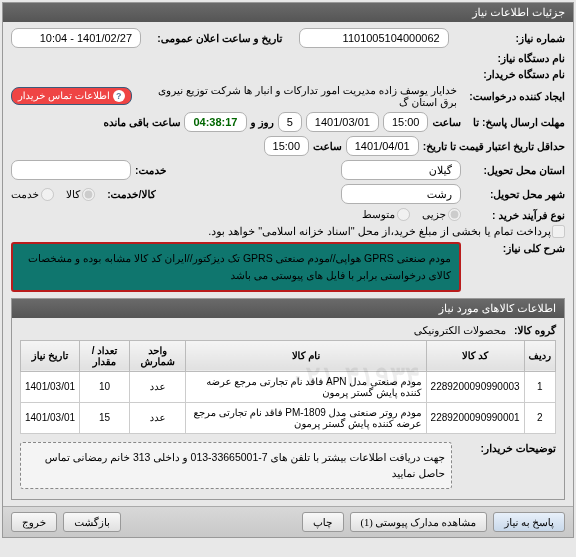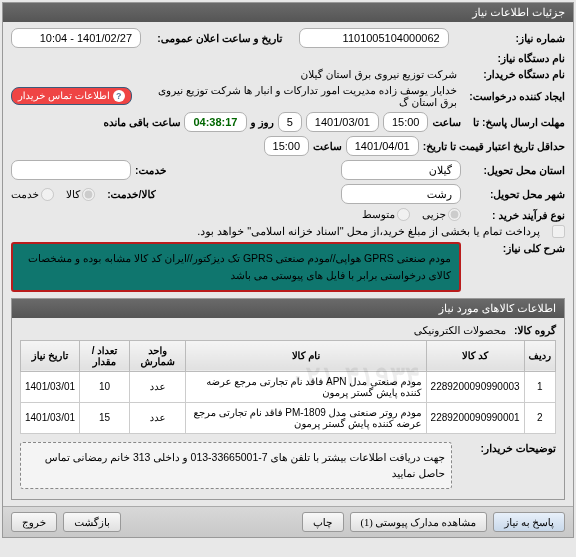--- a/index.html
+++ b/index.html
@@ -46,21 +46,20 @@
       <span class="label">تاریخ و ساعت اعلان عمومی:</span>
       <span class="value-box" style="min-width:130px">1401/02/27 - 10:04</span>
     </div>
 
     <div class="row">
       <span class="label cell-label">نام دستگاه نیاز:</span>
     </div>
 
     <div class="row">
       <span class="label cell-label">نام دستگاه خریدار:</span>
-      <span class="value-plain">شرکت توزیع نیروی برق استان گیلان</span>
     </div>
 
     <div class="row">
       <span class="label cell-label">ایجاد کننده درخواست:</span>
       <span class="value-plain" style="flex:1">خدایار یوسف زاده مدیریت امور تدارکات و انبار ها شرکت توزیع نیروی برق استان گ</span>
       <button class="info-btn">
           <span>اطلاعات تماس خریدار</span>
         </button>
     </div>
 
@@ -116,21 +115,21 @@
       <div class="radio-group">
         <label>
             <input type="radio" checked="" disabled="" style="">
             <span>جزیی</span>
           </label>
         <label>
             <input type="radio" disabled="" style="">
             <span>متوسط</span>
           </label>
       </div>
-      <label style="display:flex;align-items:center;gap:12px">
+      <label style="display:flex;align-items:center;gap:1px">
         <input type="checkbox" disabled="" style="">
         <span>پرداخت تمام یا بخشی از مبلغ خرید،از محل "اسناد خزانه اسلامی" خواهد بود.</span>
       </label>
     </div>
 
     <div class="row" style="align-items:flex-start">
       <span class="label cell-label">شرح کلی نیاز:</span>
       <div class="desc-box" style="flex:1">مودم صنعتی GPRS هواپی//مودم صنعتی GPRS تک دیزکتور//ایران کد کالا مشابه بوده و مشخصات کالای درخواستی برابر با فایل های پیوستی می باشد</div>
     </div>
 

